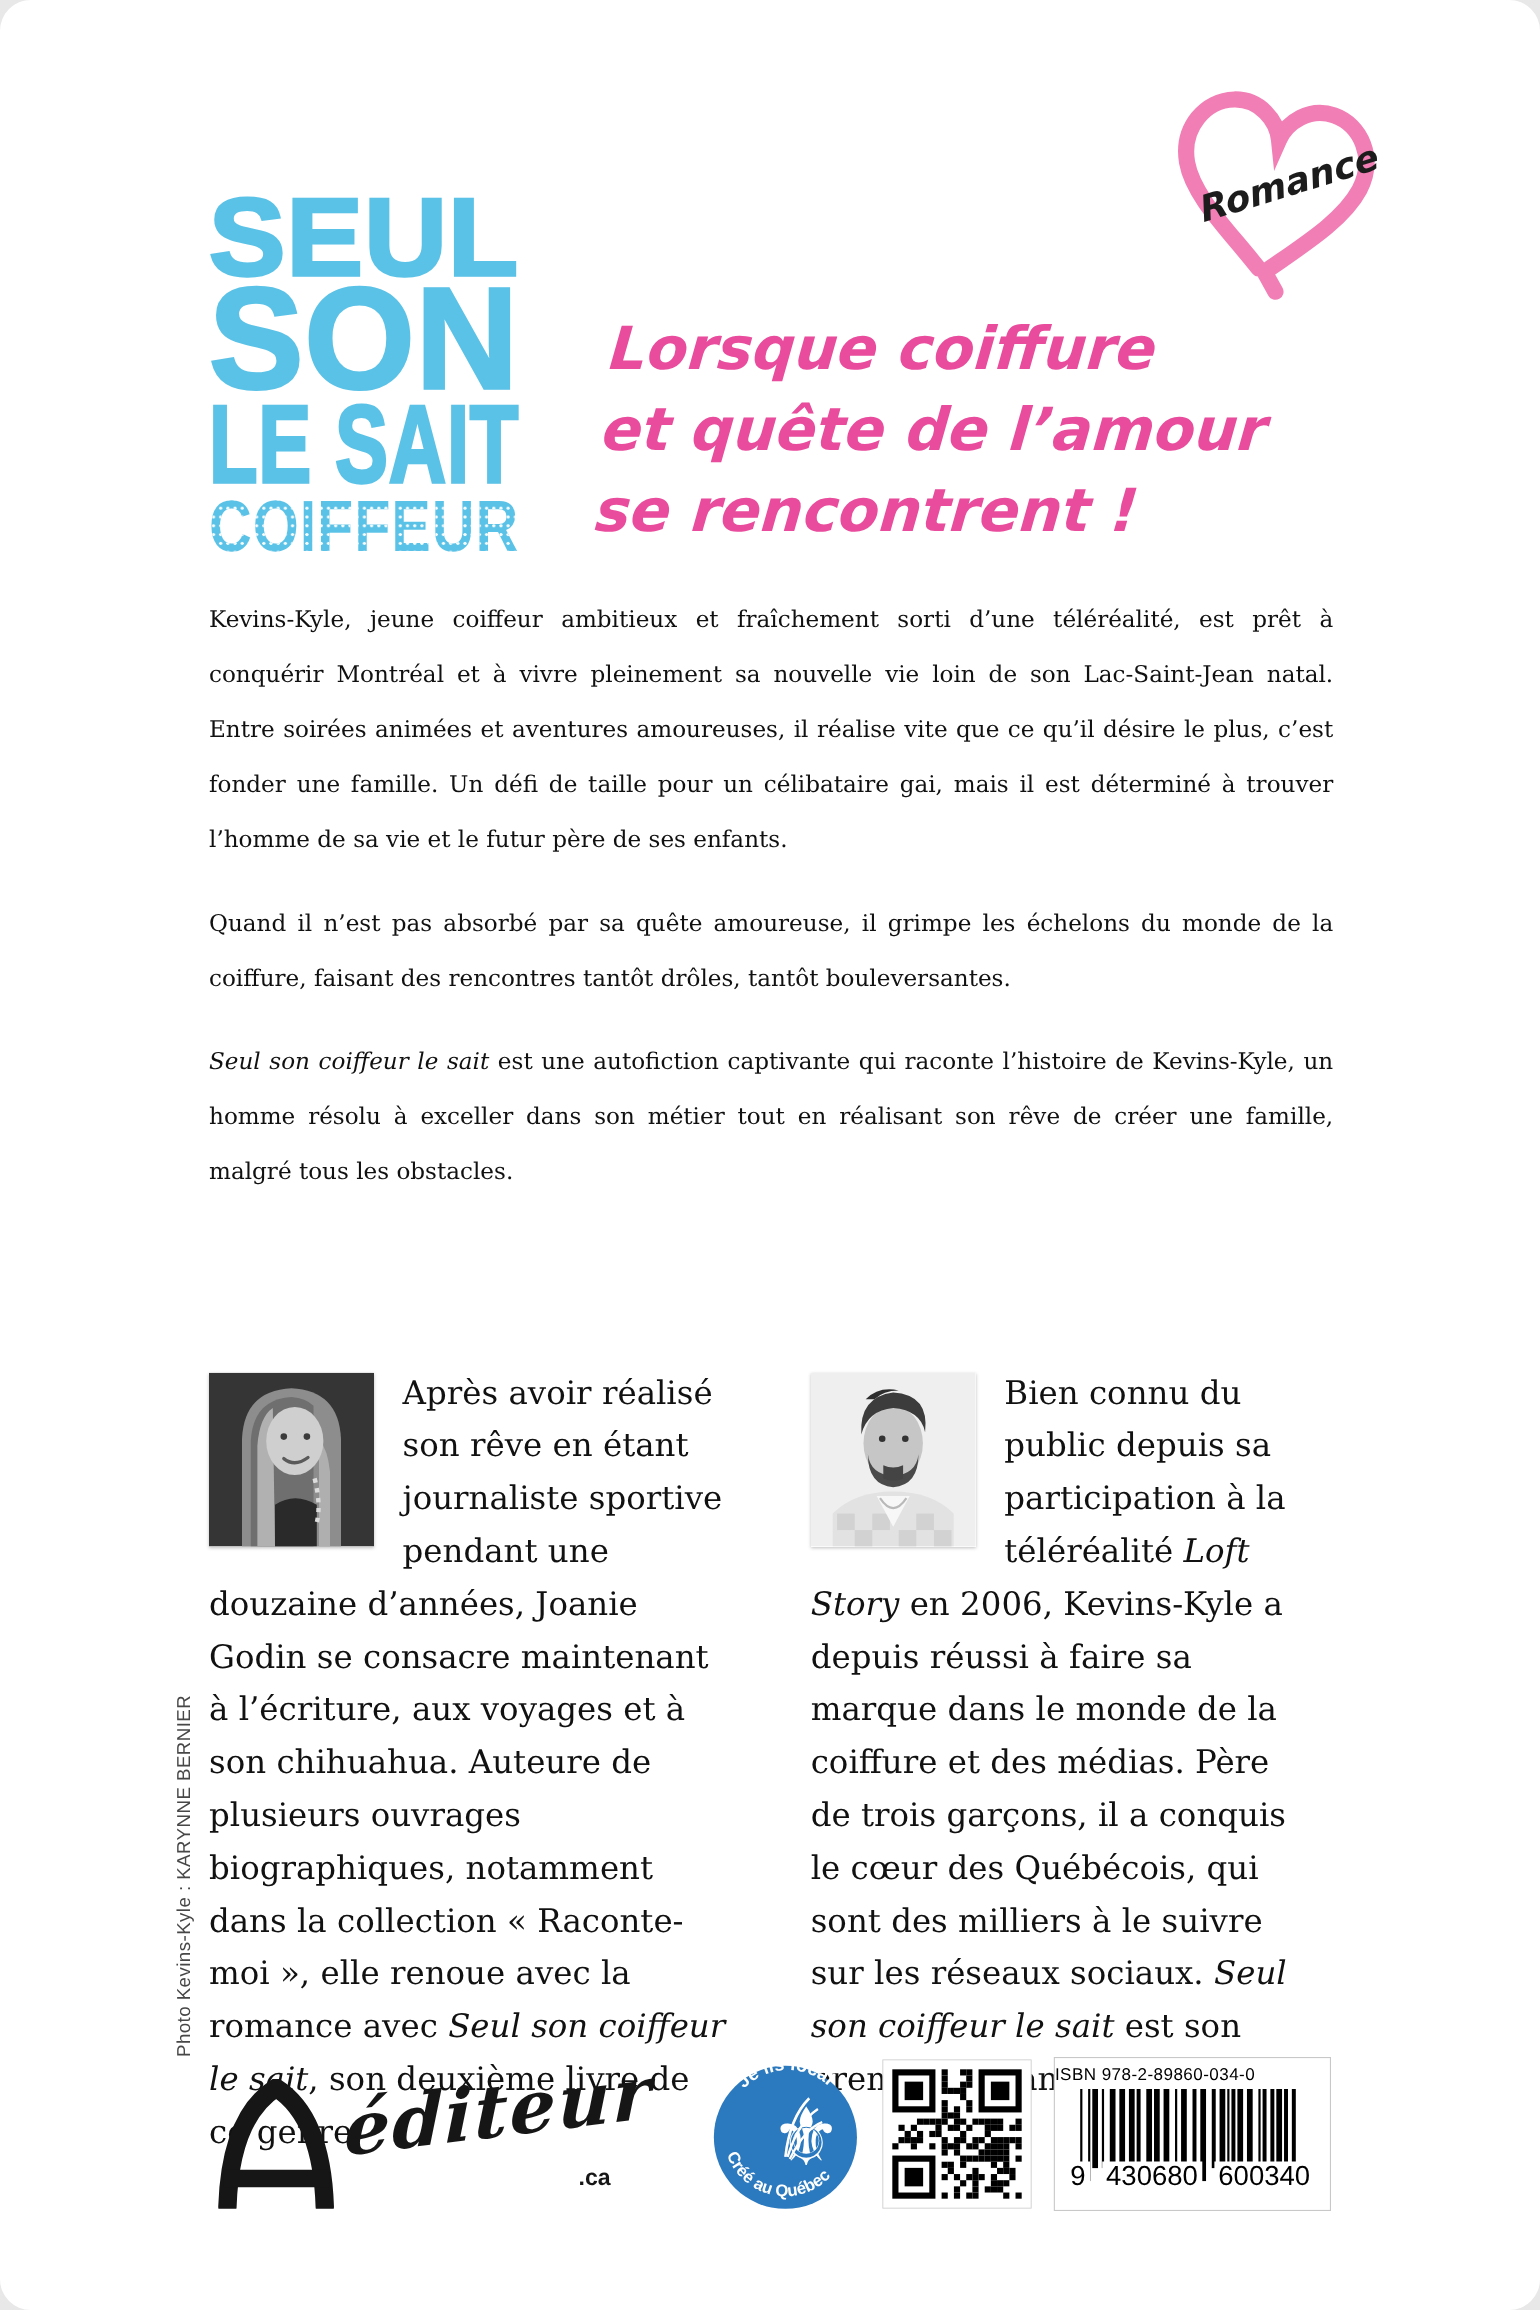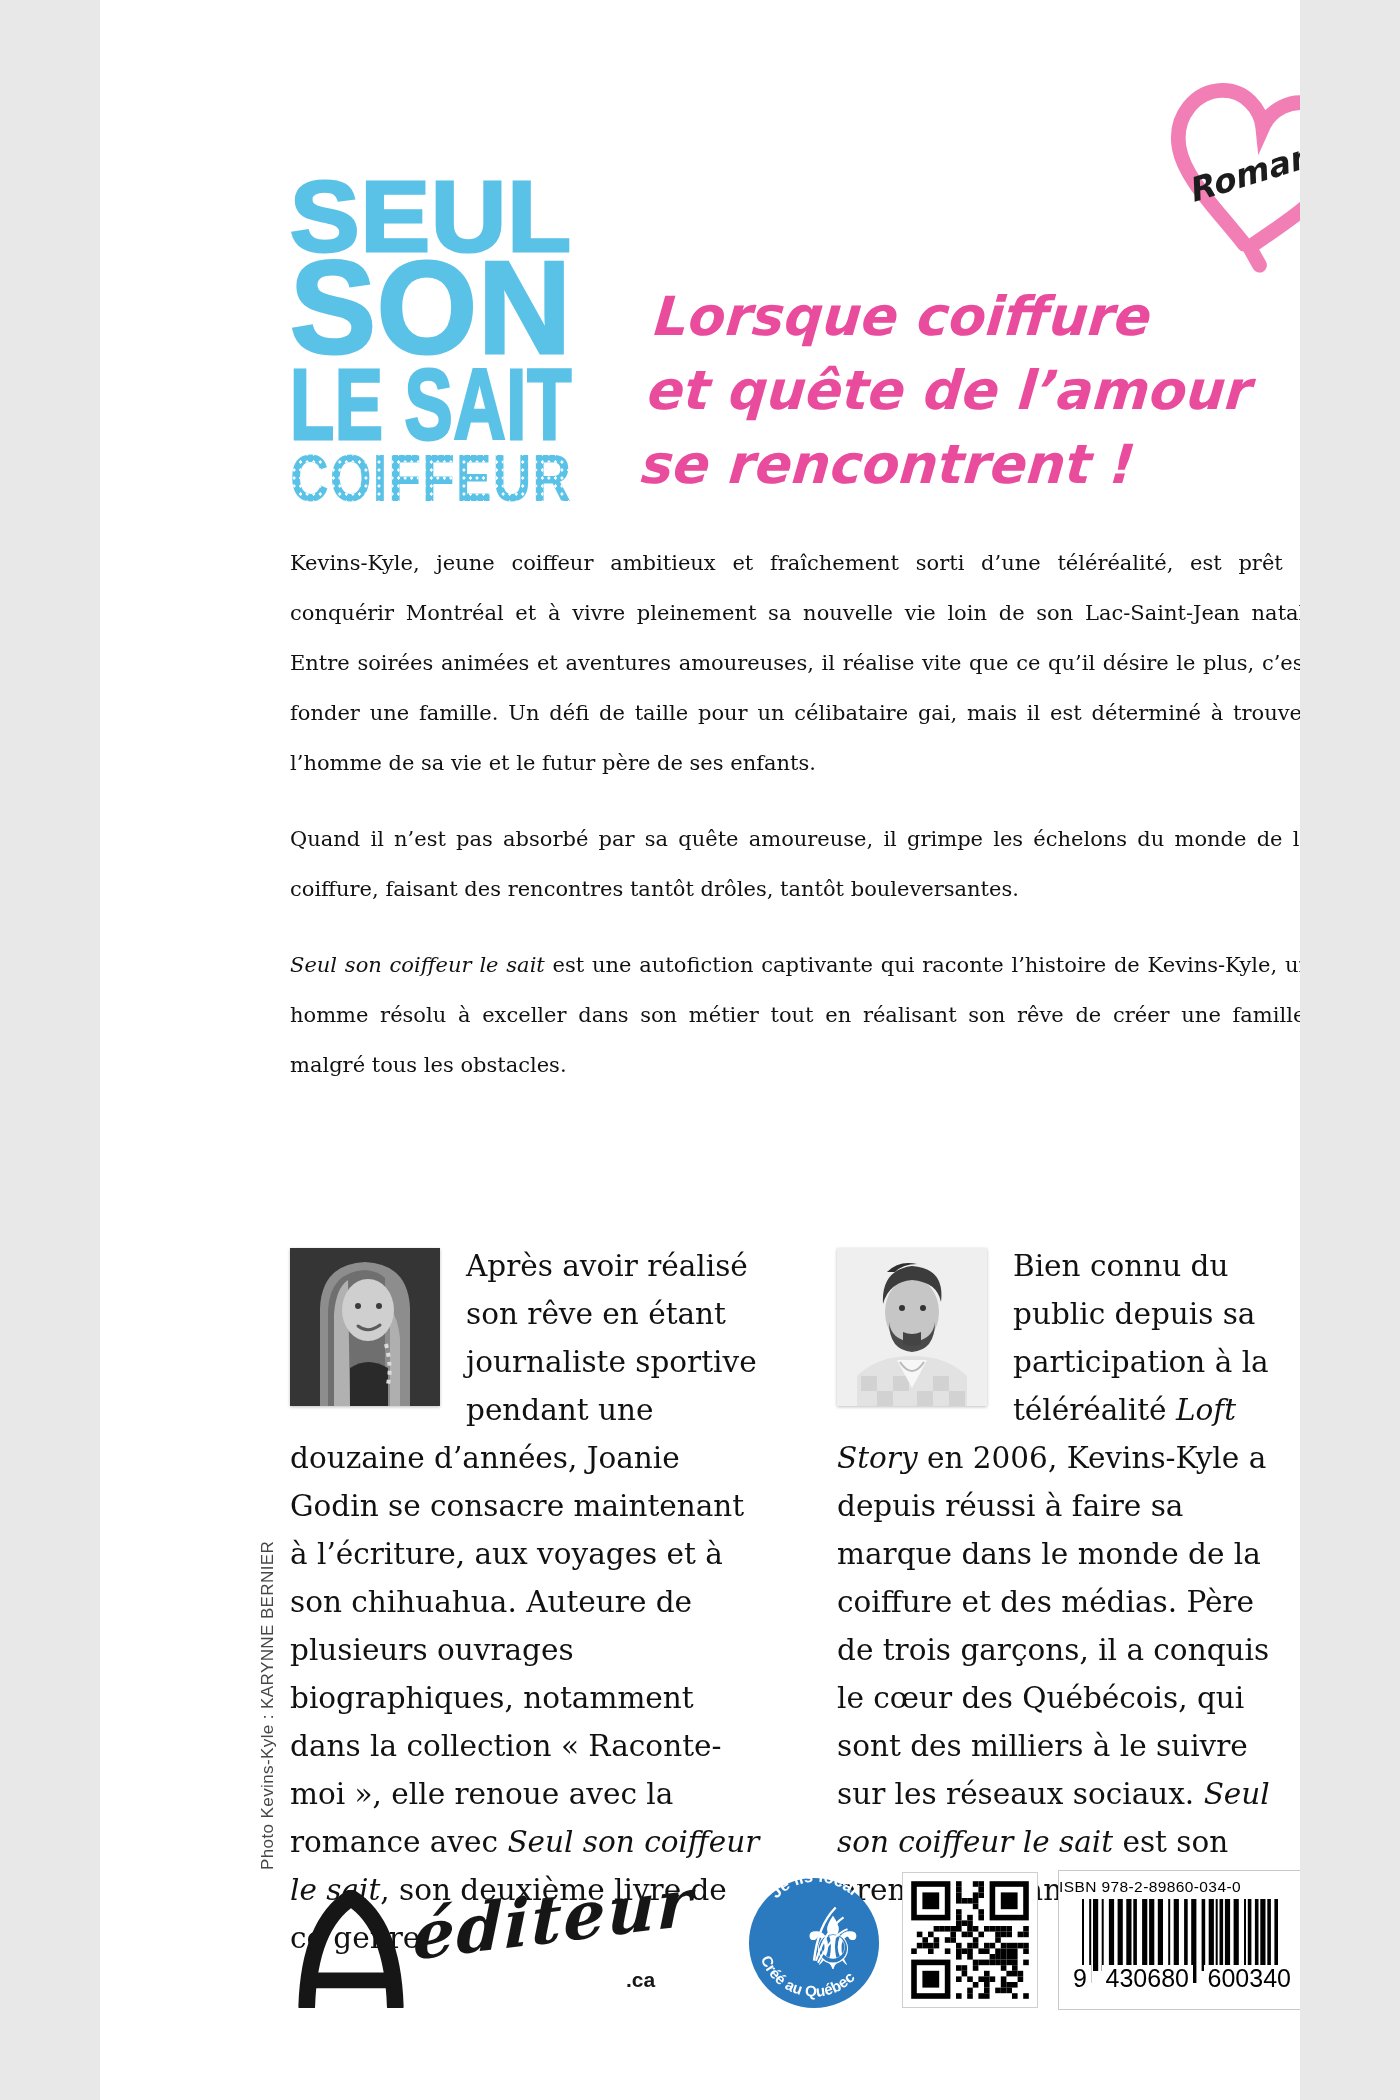--- a/index.html
+++ b/index.html
@@ -1,19 +1,19 @@
 <!DOCTYPE html>
 <html><head>
 <meta charset="utf-8">
 <style>
   html,body{margin:0;padding:0;background:#e8e8e8;}
   .page{
-    position:relative;width:1200px;height:2100px;margin:0 auto;
+    position:relative;width:1400px;height:2100px;margin:0 auto;
     background:#ffffff;overflow:hidden;
-    font-family:"DejaVu Serif",serif;color:#111;
+    font-family:"DejaVu Serif",serif;color:#111;border-radius:28px;
   }
 
   
   .title-logo{position:absolute;left:190px;top:176px;width:282px;color:#5BC2E7;
     font-family:"Liberation Sans",sans-serif;font-weight:700;}
   .title-line{display:inline-block;white-space:nowrap;transform-origin:left top;
     -webkit-text-stroke:3px #5BC2E7;letter-spacing:1px;}
   .tl-row{height:auto;}
   .t1{font-size:100px;line-height:80px;}
   .t2{font-size:131px;line-height:104px;}

